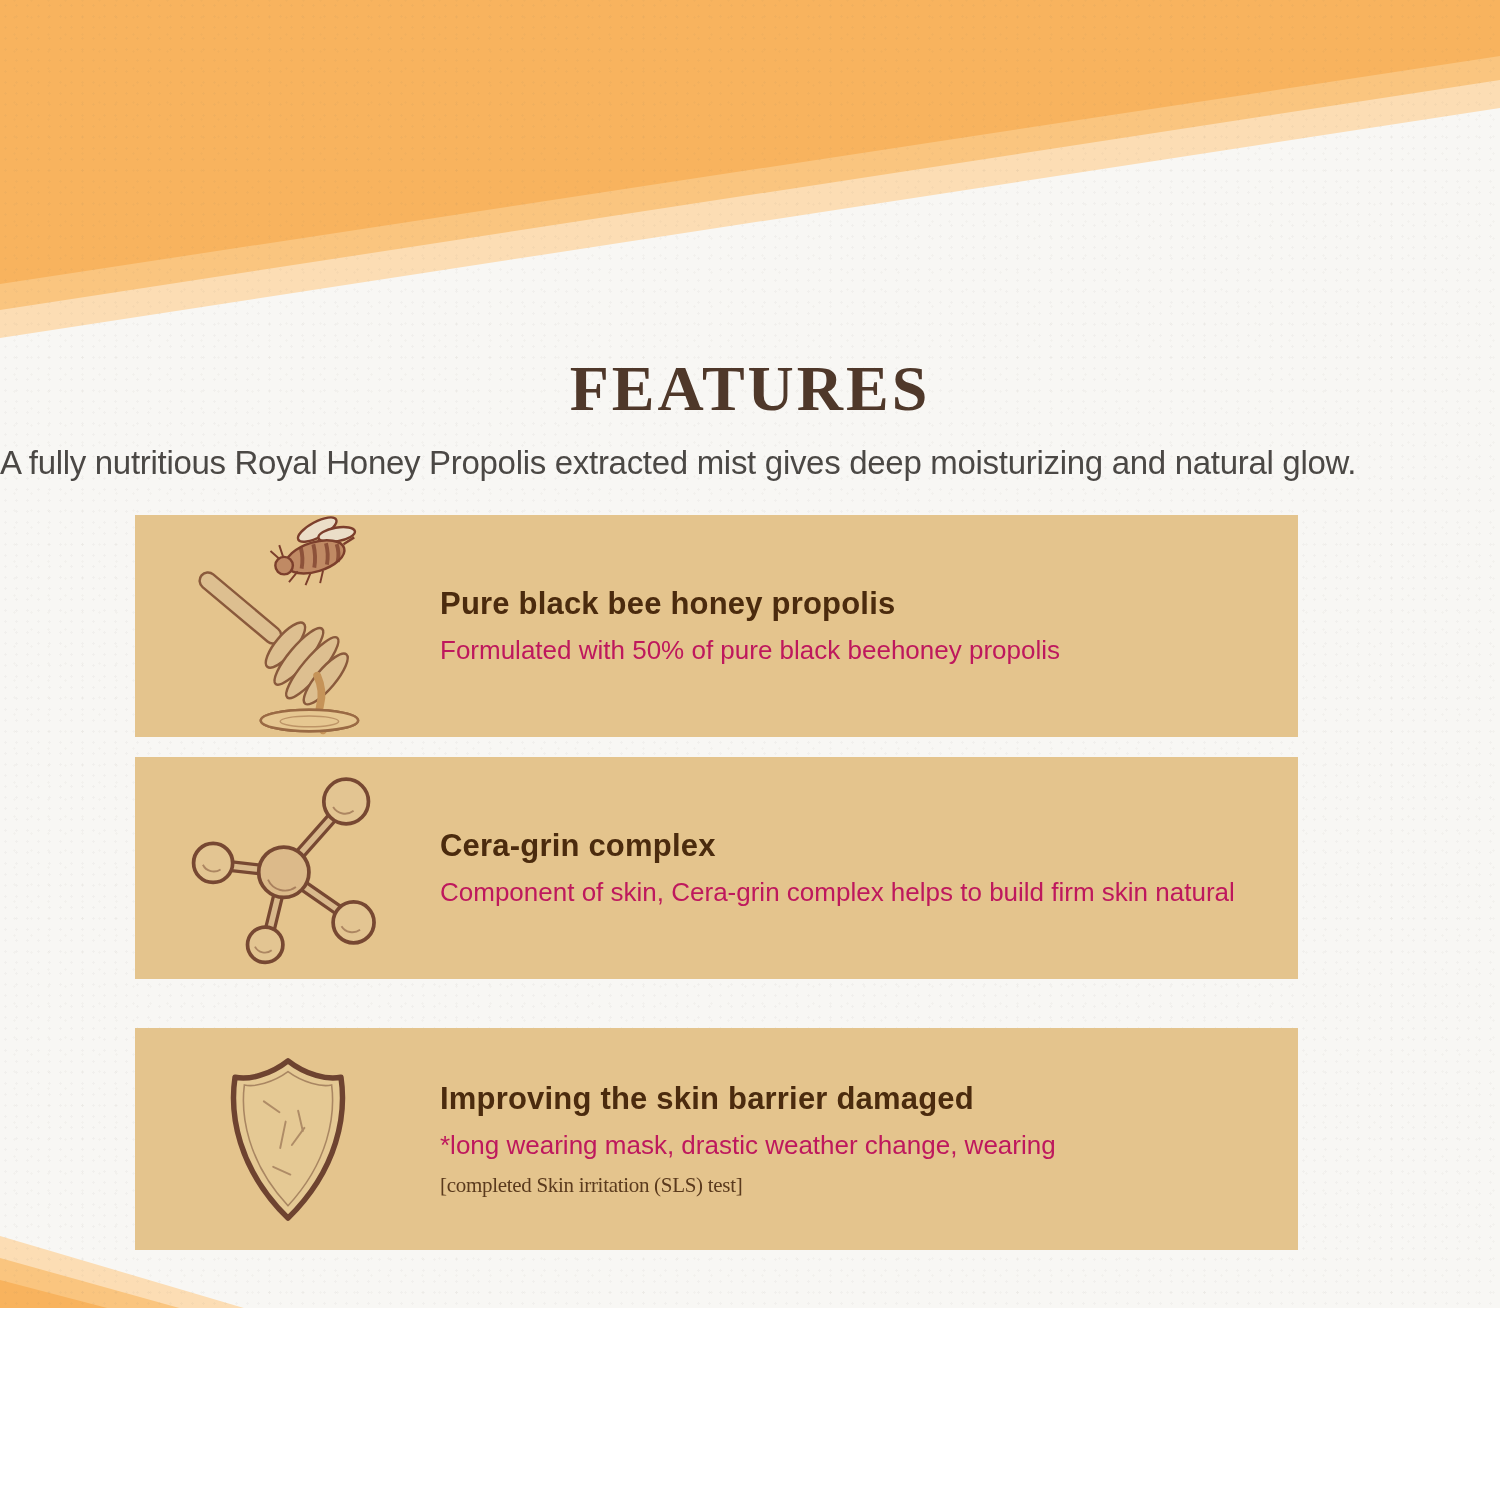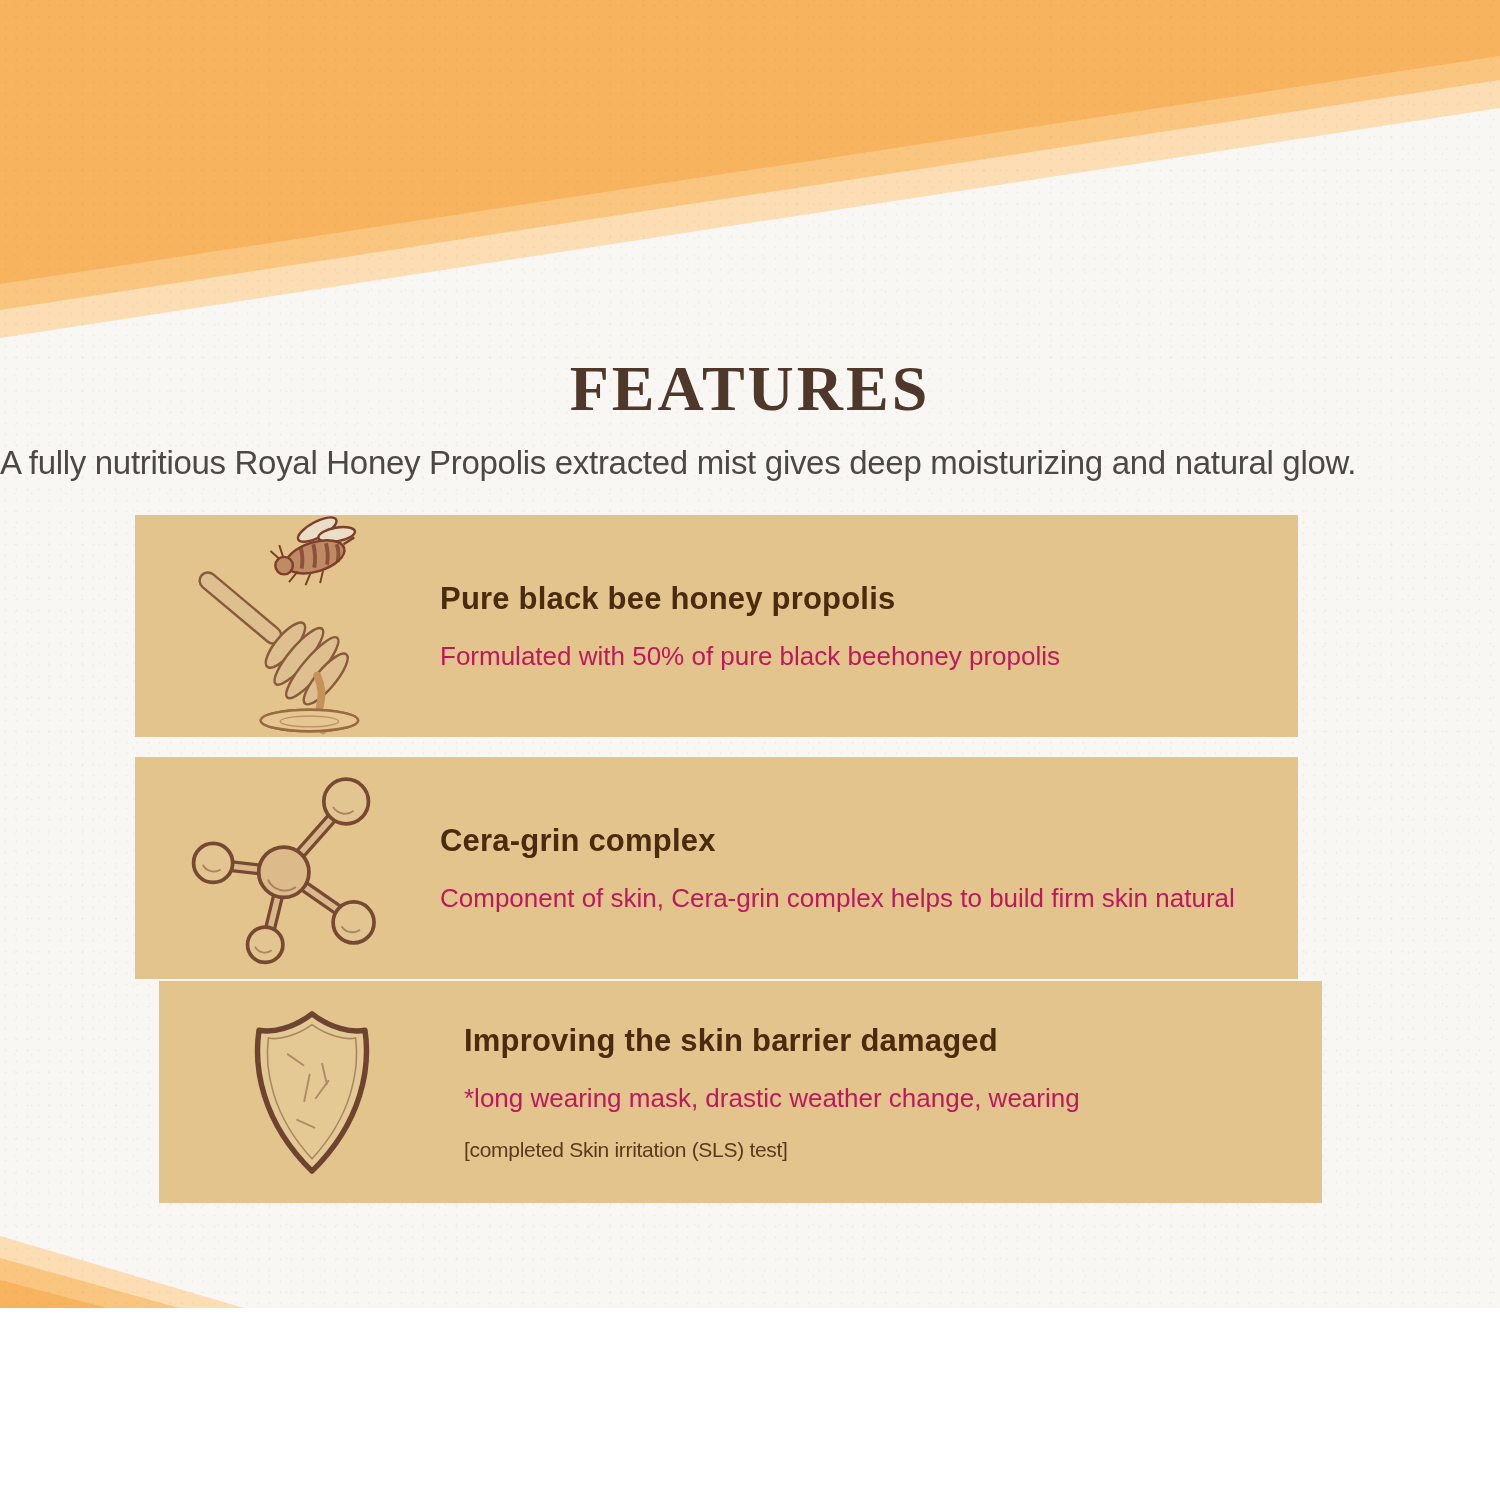--- a/index.html
+++ b/index.html
@@ -19,28 +19,28 @@
     text-align:center;font-family:"Liberation Serif",serif;font-weight:bold;
     font-size:64px;letter-spacing:3px;color:#4F382A;}
 
   .page-subtitle{position:absolute;top:444px;left:0;width:100%;margin:0;
     font-size:33px;letter-spacing:-.3px;color:#4B4845;}
 
   .card{position:absolute;left:135px;width:1163px;height:222px;
     background:#E4C48D;display:flex;align-items:center;}
   .card-1{top:515px;}
   .card-2{top:757px;}
-  .card-3{top:981px;margin-left:24px;}
+  .card-3{top:1028px;}
 
   .icon-col{width:305px;height:100%;display:flex;align-items:center;justify-content:center;flex:0 0 305px;}
-  .text-col{flex:1;display:flex;flex-direction:column;justify-content:center;padding-right:30px;gap:11px;}
+  .text-col{flex:1;display:flex;flex-direction:column;justify-content:center;padding-right:30px;}
 
   .card-title{font-size:31px;font-weight:bold;color:#4B2B0E;letter-spacing:.2px;line-height:1.2;}
   .card-desc{font-size:26px;color:#be185d;margin-top:12px;line-height:1.25;}
-  .card-note{font-size:21px;color:#5A3A1D;margin-top:11px;letter-spacing:-.3px;line-height:1.2;}
+  .card-note{font-size:21px;color:#5A3A1D;margin-top:11px;letter-spacing:-.3px;line-height:1.2;font-family:Liberation Serif, serif;}
 
   .sketch{display:block;}
 </style>
 </head>
 <body>
 
 <div id="page">
 
   <svg class="bg-decor" viewBox="0 0 1500 1500" aria-hidden="true">
 

